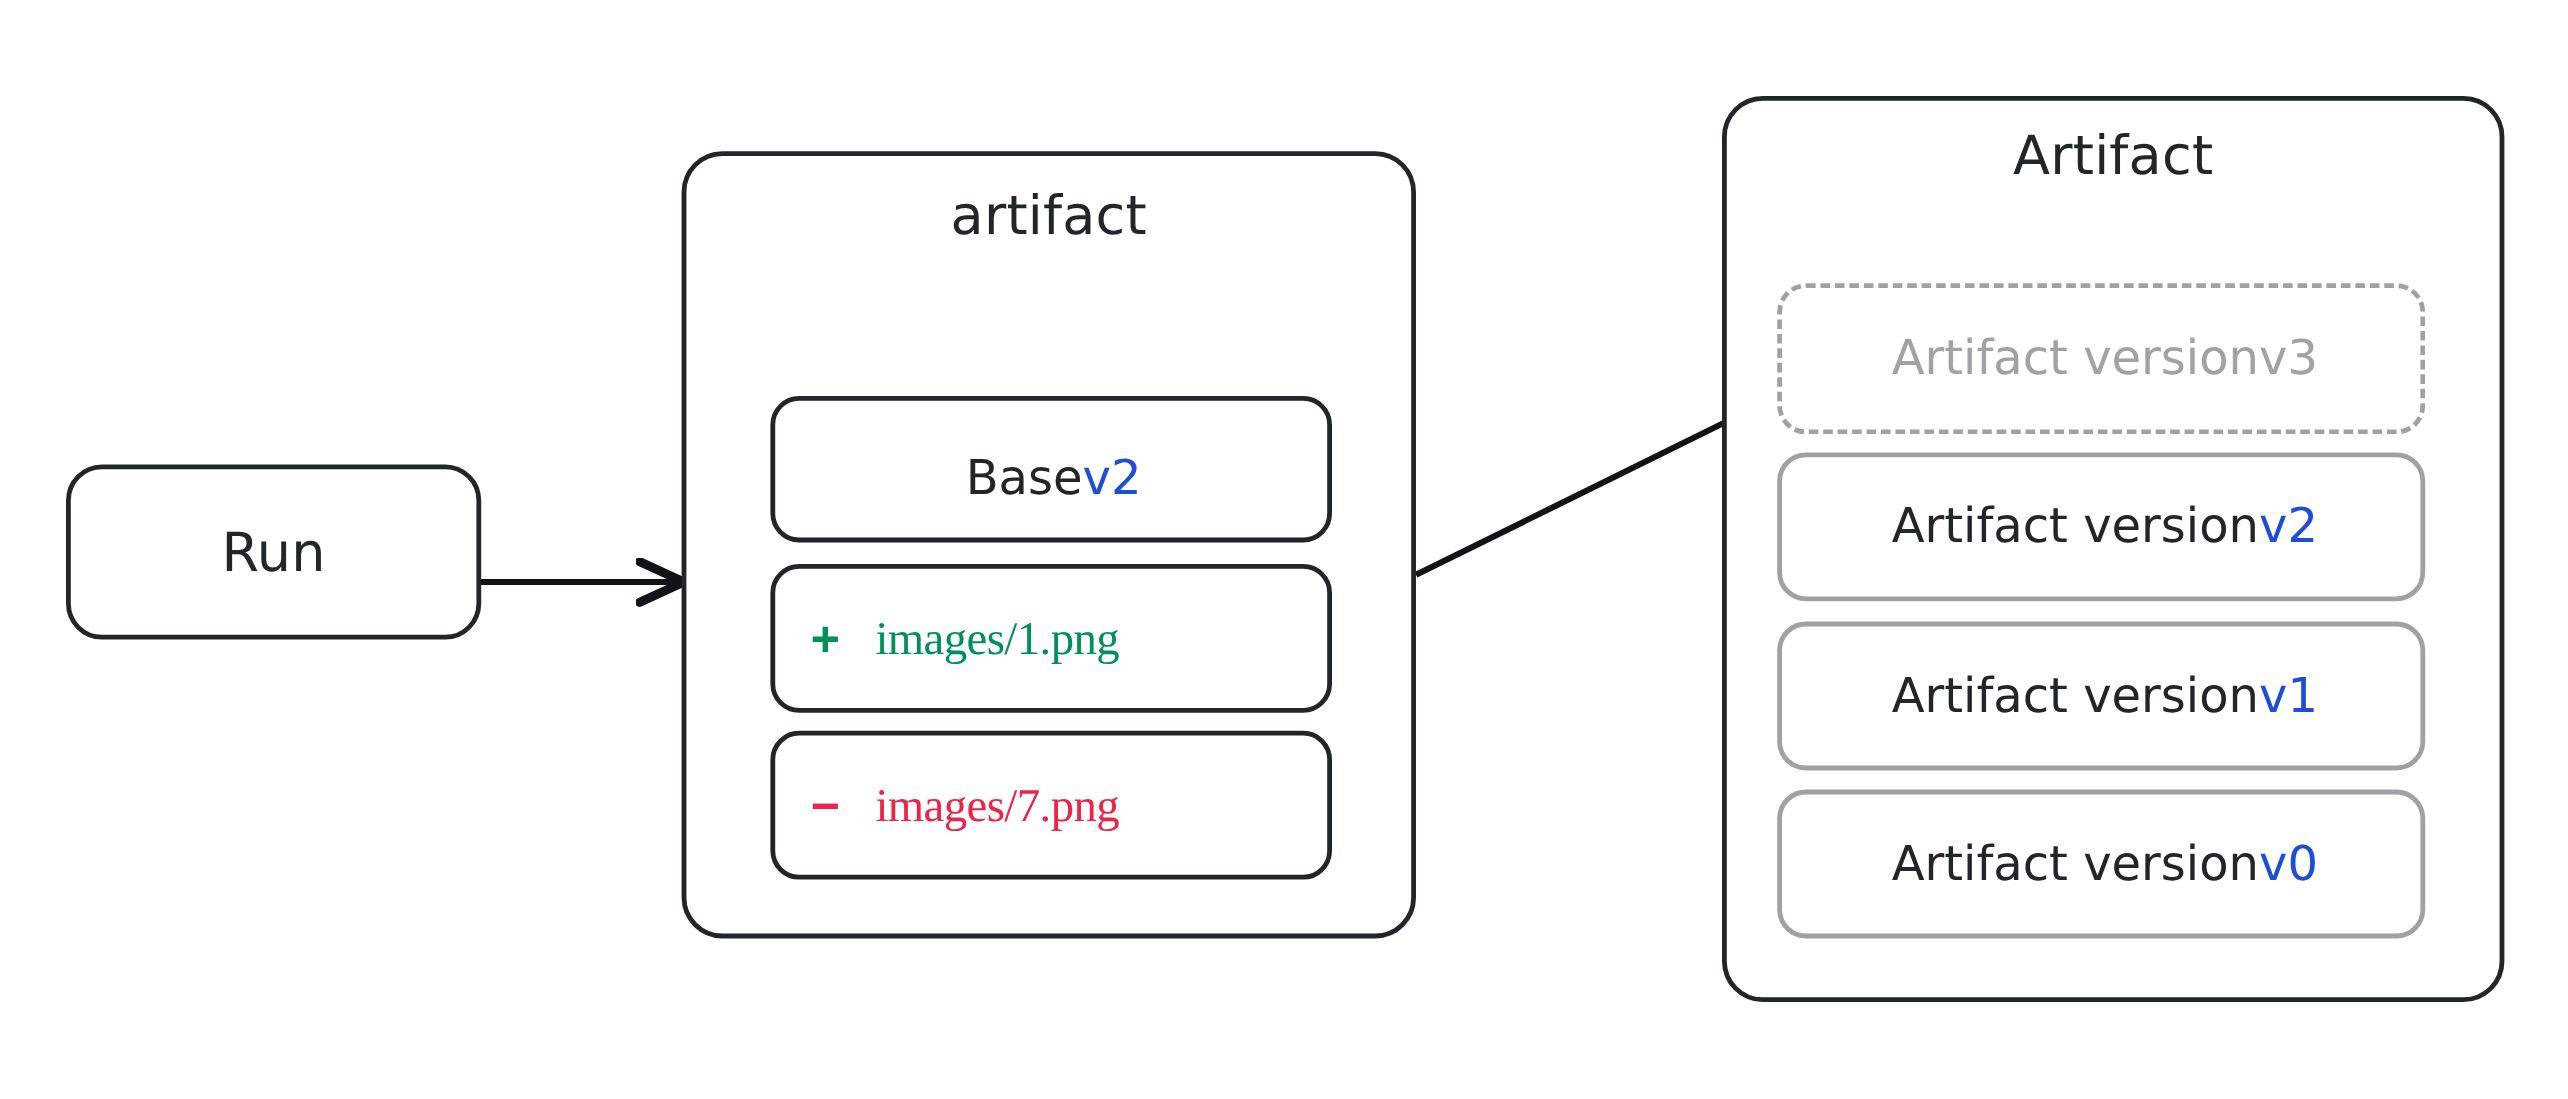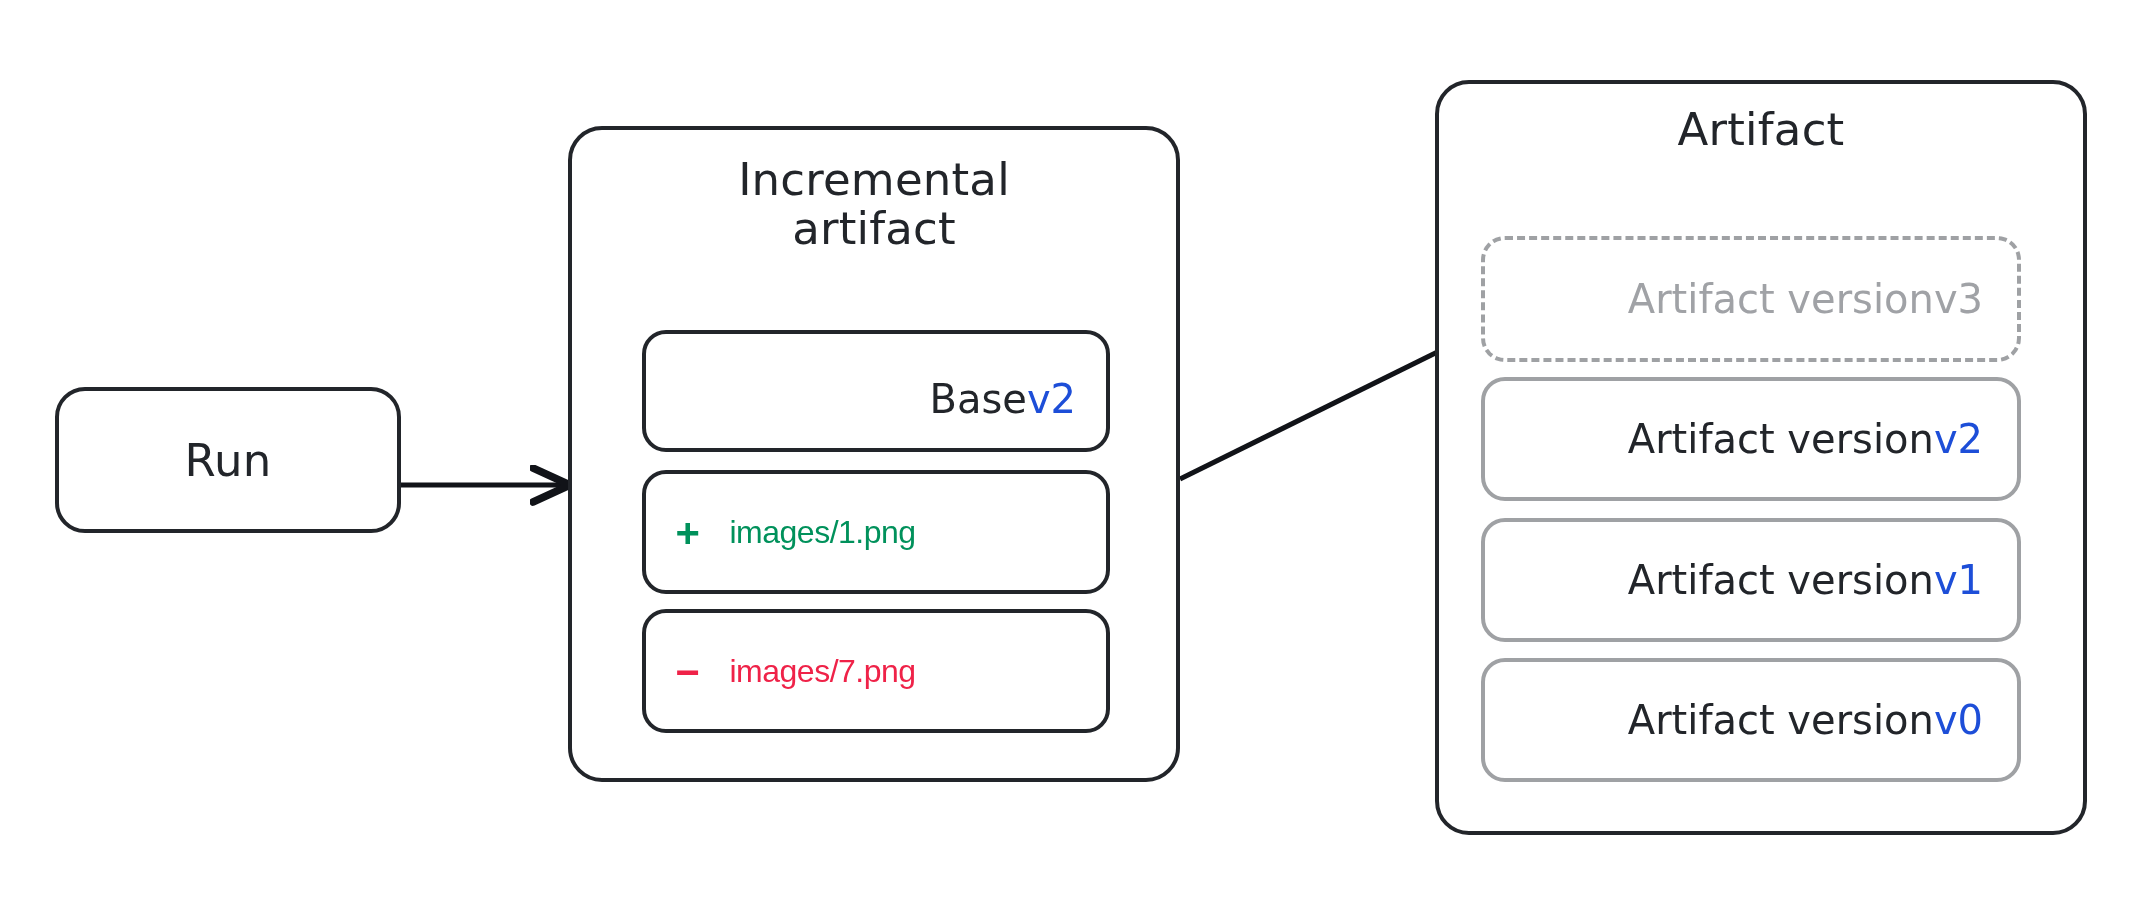--- a/index.html
+++ b/index.html
@@ -89,21 +89,21 @@
     margin-top: 22px;
   }
 
   
   .row {
     position: absolute;
     box-sizing: border-box;
     background: #ffffff;
     display: flex;
     align-items: center;
-    justify-content: flex-end;
+    justify-content: center;
   }
   .row-dark {
     border: 4px solid #22252a;
     border-radius: 24px;
   }
   .row-gray {
     border: 4px solid #9fa1a4;
     border-radius: 24px;
   }
   .row-dashed {
@@ -131,22 +131,22 @@
   }
   #row-base      { top: 200px; height: 122px; padding: 16px 30px 0 34px; }
   #row-add       { top: 340px; height: 124px; padding: 0 26px 0 30px; }
   #row-remove    { top: 479px; height: 124px; padding: 0 26px 0 30px; }
 
   
   .diff-row {
     justify-content: flex-start;
   }
   .diff-text {
-    font-family: Liberation Sans, sans-serif;
-    font-size: 32px;
+    font-family: Liberation Serif, serif;
+    font-size: 39px;
     letter-spacing: -0.5px;
     white-space: pre;
   }
   .diff-sign {
     font-family: "DejaVu Sans Mono", "Liberation Mono", monospace;
     font-size: 39px;
     font-weight: bold;
     margin-right: 30px;
   }
   .diff-add .diff-sign,
@@ -182,21 +182,20 @@
     <line x1="1180" y1="479" x2="1478" y2="332" stroke="#111318" stroke-width="5" marker-end="url(#arrowhead)"></line>
   </svg>
 
   <div id="run-node" class="node node-dark">
     <div class="node-title">Run</div>
   </div>
 
   <div id="incremental-node" class="node node-dark">
 
     <div class="group-title">
-      <div>Incremental</div>
       <div>artifact</div>
     </div>
 
     <div id="row-base" class="row row-dark">
       <span class="row-label">Base</span>
       <span class="row-value">v2</span>
     </div>
 
     <div id="row-add" class="row row-dark diff-row diff-add">
       <span class="diff-sign">+</span>

